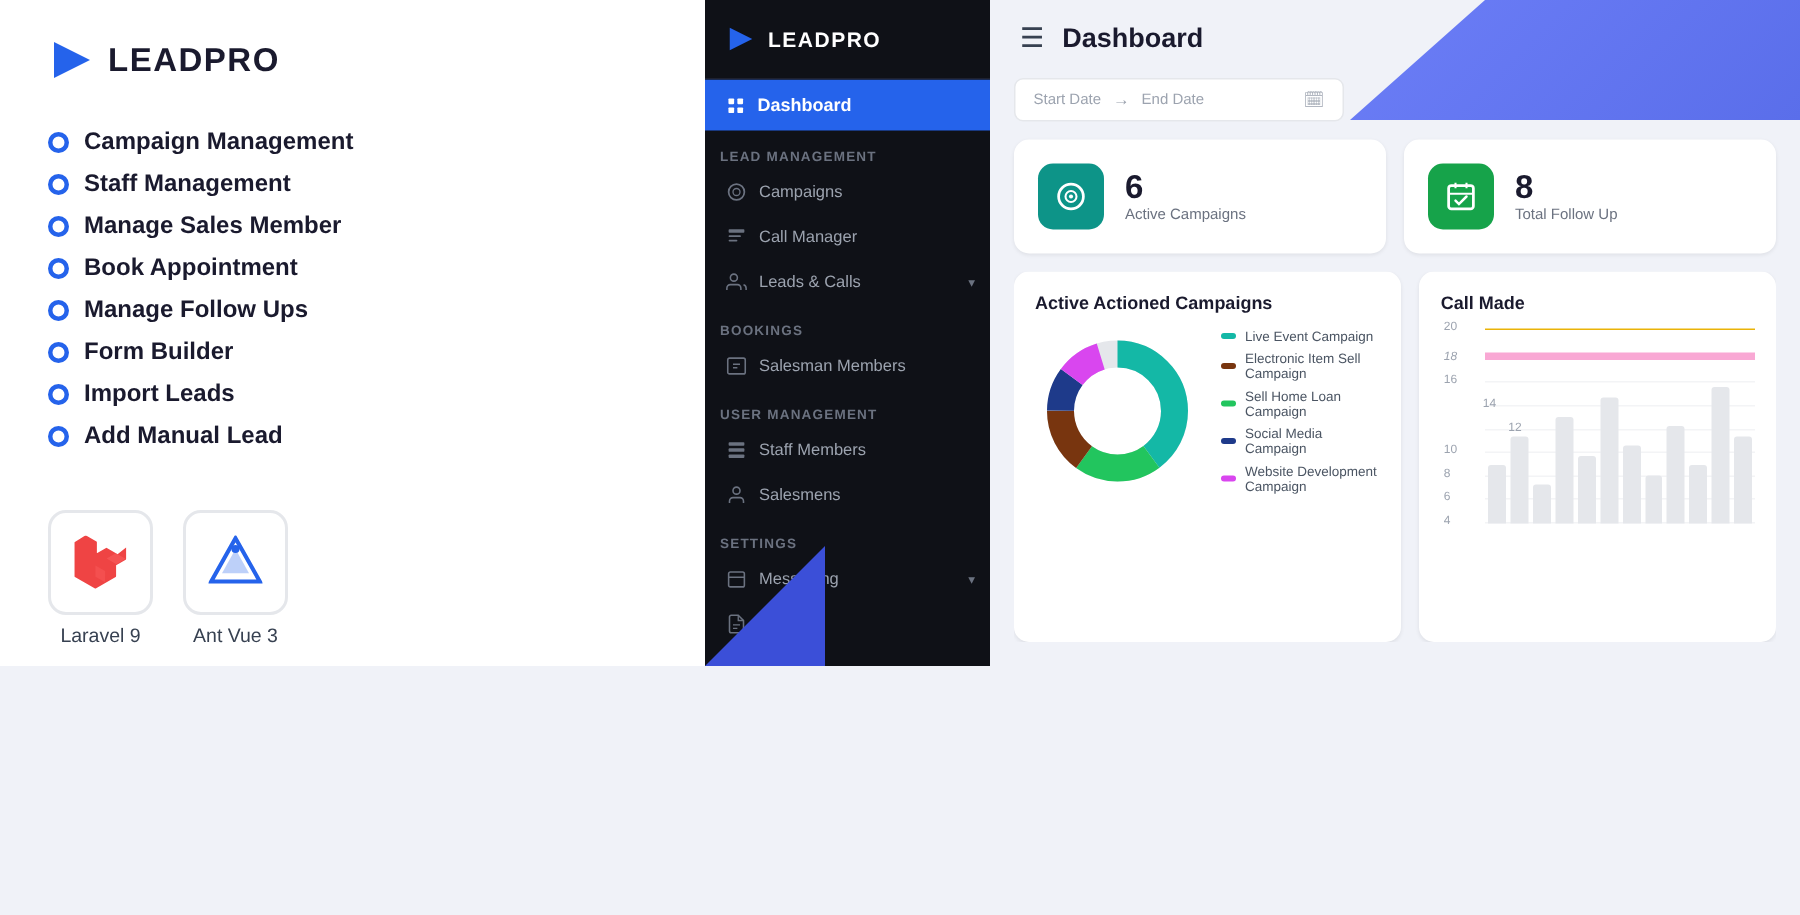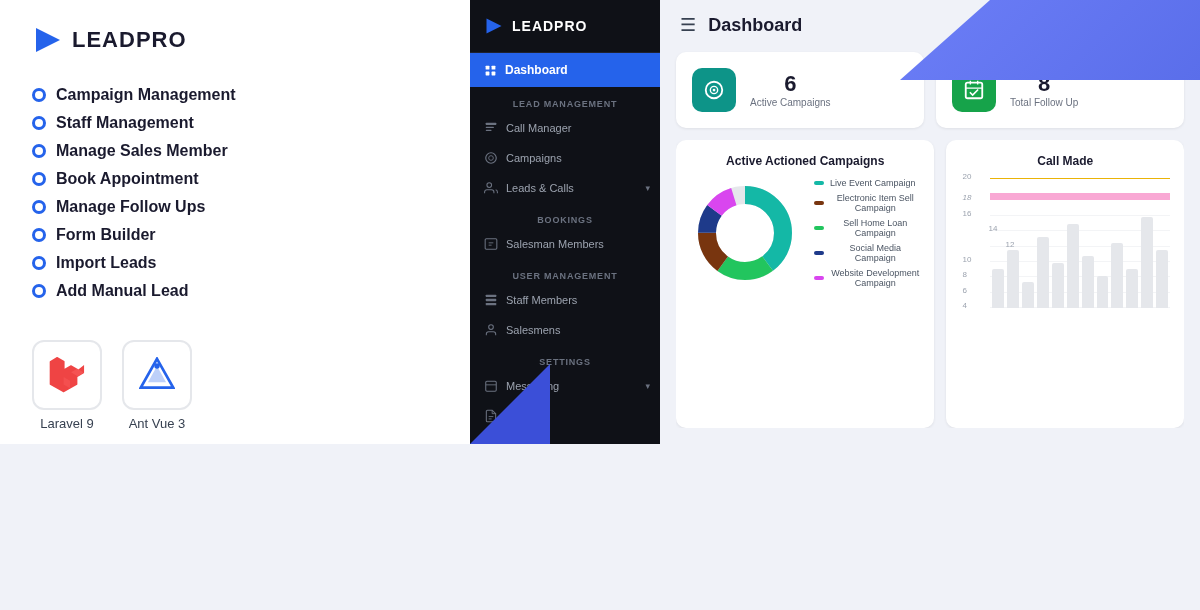--- a/index.html
+++ b/index.html
@@ -22,21 +22,20 @@
       clip-path: polygon(30% 0%, 100% 0%, 100% 100%, 0% 100%);
       z-index: 0;
     }
 
     .main-layout {
       display: flex;
       width: 1200px;
       height: 444px;
       position: relative;
       z-index: 1;
-      text-align: center;
     }
 
     
     .left-panel {
       width: 470px;
       background: #fff;
       padding: 24px 32px;
       display: flex;
       flex-direction: column;
       gap: 0;
@@ -168,21 +167,21 @@
       font-size: 12px;
       font-weight: 600;
     }
 
     .sidebar-section-label {
       color: #6b7280;
       font-size: 9px;
       font-weight: 600;
       text-transform: uppercase;
       letter-spacing: 0.8px;
-      padding: 12px 0 4px;
+      padding: 12px 10px 4px;
     }
 
     .sidebar-item {
       display: flex;
       align-items: center;
       gap: 8px;
       padding: 8px 14px;
       cursor: pointer;
       position: relative;
     }
@@ -468,32 +467,32 @@
           <rect x="14" y="3" width="7" height="7" fill="white" rx="1"></rect>
           <rect x="3" y="14" width="7" height="7" fill="white" rx="1"></rect>
           <rect x="14" y="14" width="7" height="7" fill="white" rx="1"></rect>
         </svg>
         <span>Dashboard</span>
       </div>
 
       <div class="sidebar-section-label">Lead Management</div>
       <div class="sidebar-item">
         <svg class="si-icon" viewBox="0 0 24 24" fill="none">
+          <circle cx="12" cy="12" r="9" stroke="#6b7280" stroke-width="2"></circle>
+          <circle cx="12" cy="12" r="4" stroke="#6b7280" stroke-width="1.5"></circle>
+        </svg>
+        <span>Campaigns</span>
+      </div>
+      <div class="sidebar-item">
+        <svg class="si-icon" viewBox="0 0 24 24" fill="none">
           <rect x="3" y="3" width="18" height="4" rx="1" fill="#6b7280"></rect>
           <rect x="3" y="10" width="14" height="2" rx="1" fill="#6b7280"></rect>
           <rect x="3" y="15" width="10" height="2" rx="1" fill="#6b7280"></rect>
         </svg>
         <span>Call Manager</span>
-      </div>
-      <div class="sidebar-item">
-        <svg class="si-icon" viewBox="0 0 24 24" fill="none">
-          <circle cx="12" cy="12" r="9" stroke="#6b7280" stroke-width="2"></circle>
-          <circle cx="12" cy="12" r="4" stroke="#6b7280" stroke-width="1.5"></circle>
-        </svg>
-        <span>Campaigns</span>
       </div>
       <div class="sidebar-item">
         <svg class="si-icon" viewBox="0 0 24 24" fill="none">
           <path d="M17 21v-2a4 4 0 0 0-4-4H5a4 4 0 0 0-4 4v2" stroke="#6b7280" stroke-width="1.8"></path>
           <circle cx="9" cy="7" r="4" stroke="#6b7280" stroke-width="1.8"></circle>
           <path d="M23 21v-2a4 4 0 0 0-3-3.87" stroke="#6b7280" stroke-width="1.8"></path>
         </svg>
         <span>Leads &amp; Calls</span>
         <span class="arrow">▾</span>
       </div>
@@ -543,20 +542,26 @@
     </div>
   </div>
 
   <div class="right-content">
     <div class="content-header">
       <span class="hamburger">☰</span>
       <span class="page-title">Dashboard</span>
     </div>
 
     <div class="content-body">
+      <div class="date-filter">
+        <span style="color:#9ca3af;font-size:10px;">Start Date</span>
+        <span class="date-sep">→</span>
+        <span style="color:#9ca3af;font-size:10px;">End Date</span>
+        <span class="calendar-icon">🗓</span>
+      </div>
 
       <div class="stats-row">
         <div class="stat-card">
           <div class="stat-icon-box stat-icon-teal">
             <svg width="22" height="22" viewBox="0 0 24 24" fill="none">
               <circle cx="12" cy="12" r="9" stroke="white" stroke-width="2"></circle>
               <circle cx="12" cy="12" r="4" stroke="white" stroke-width="1.5"></circle>
               <circle cx="12" cy="12" r="1.5" fill="white"></circle>
             </svg>
           </div>
@@ -625,21 +630,21 @@
         </div>
 
         <div class="chart-card chart-card-right">
           <div class="chart-title">Call Made</div>
           <div style="position:relative; height:130px; padding-left:30px;">
 
             <div style="position:absolute;left:30px;right:0;top:0;bottom:0;display:flex;flex-direction:column;justify-content:space-between;">
               <div style="border-top:1px solid #eab308;position:relative;">
                   <span style="position:absolute;left:-28px;top:-7px;font-size:8px;color:#9ca3af;">20</span>
                 </div>
-              <div style="border-top:7px solid #f9a8d4;position:relative;font-style:italic;">
+              <div style="border-top:5px solid #f9a8d4;position:relative;font-style:italic;">
                   <span style="position:absolute;left:-28px;top:-7px;font-size:8px;color:#9ca3af;">18</span>
                 </div>
               <div style="border-top:1px solid #f3f4f6;position:relative;">
                   <span style="position:absolute;left:-28px;top:-7px;font-size:8px;color:#9ca3af;">16</span>
                 </div>
               <div style="border-top:1px solid #f3f4f6;position:relative;">
                   <span style="position:absolute;left:-28px;top:-7px;font-size:8px;color:#9ca3af;margin-left:26px;">14</span>
                 </div>
               <div style="border-top:1px solid #f3f4f6;position:relative;">
                   <span style="position:absolute;left:-28px;top:-7px;font-size:8px;color:#9ca3af;margin-left:43px;">12</span>

